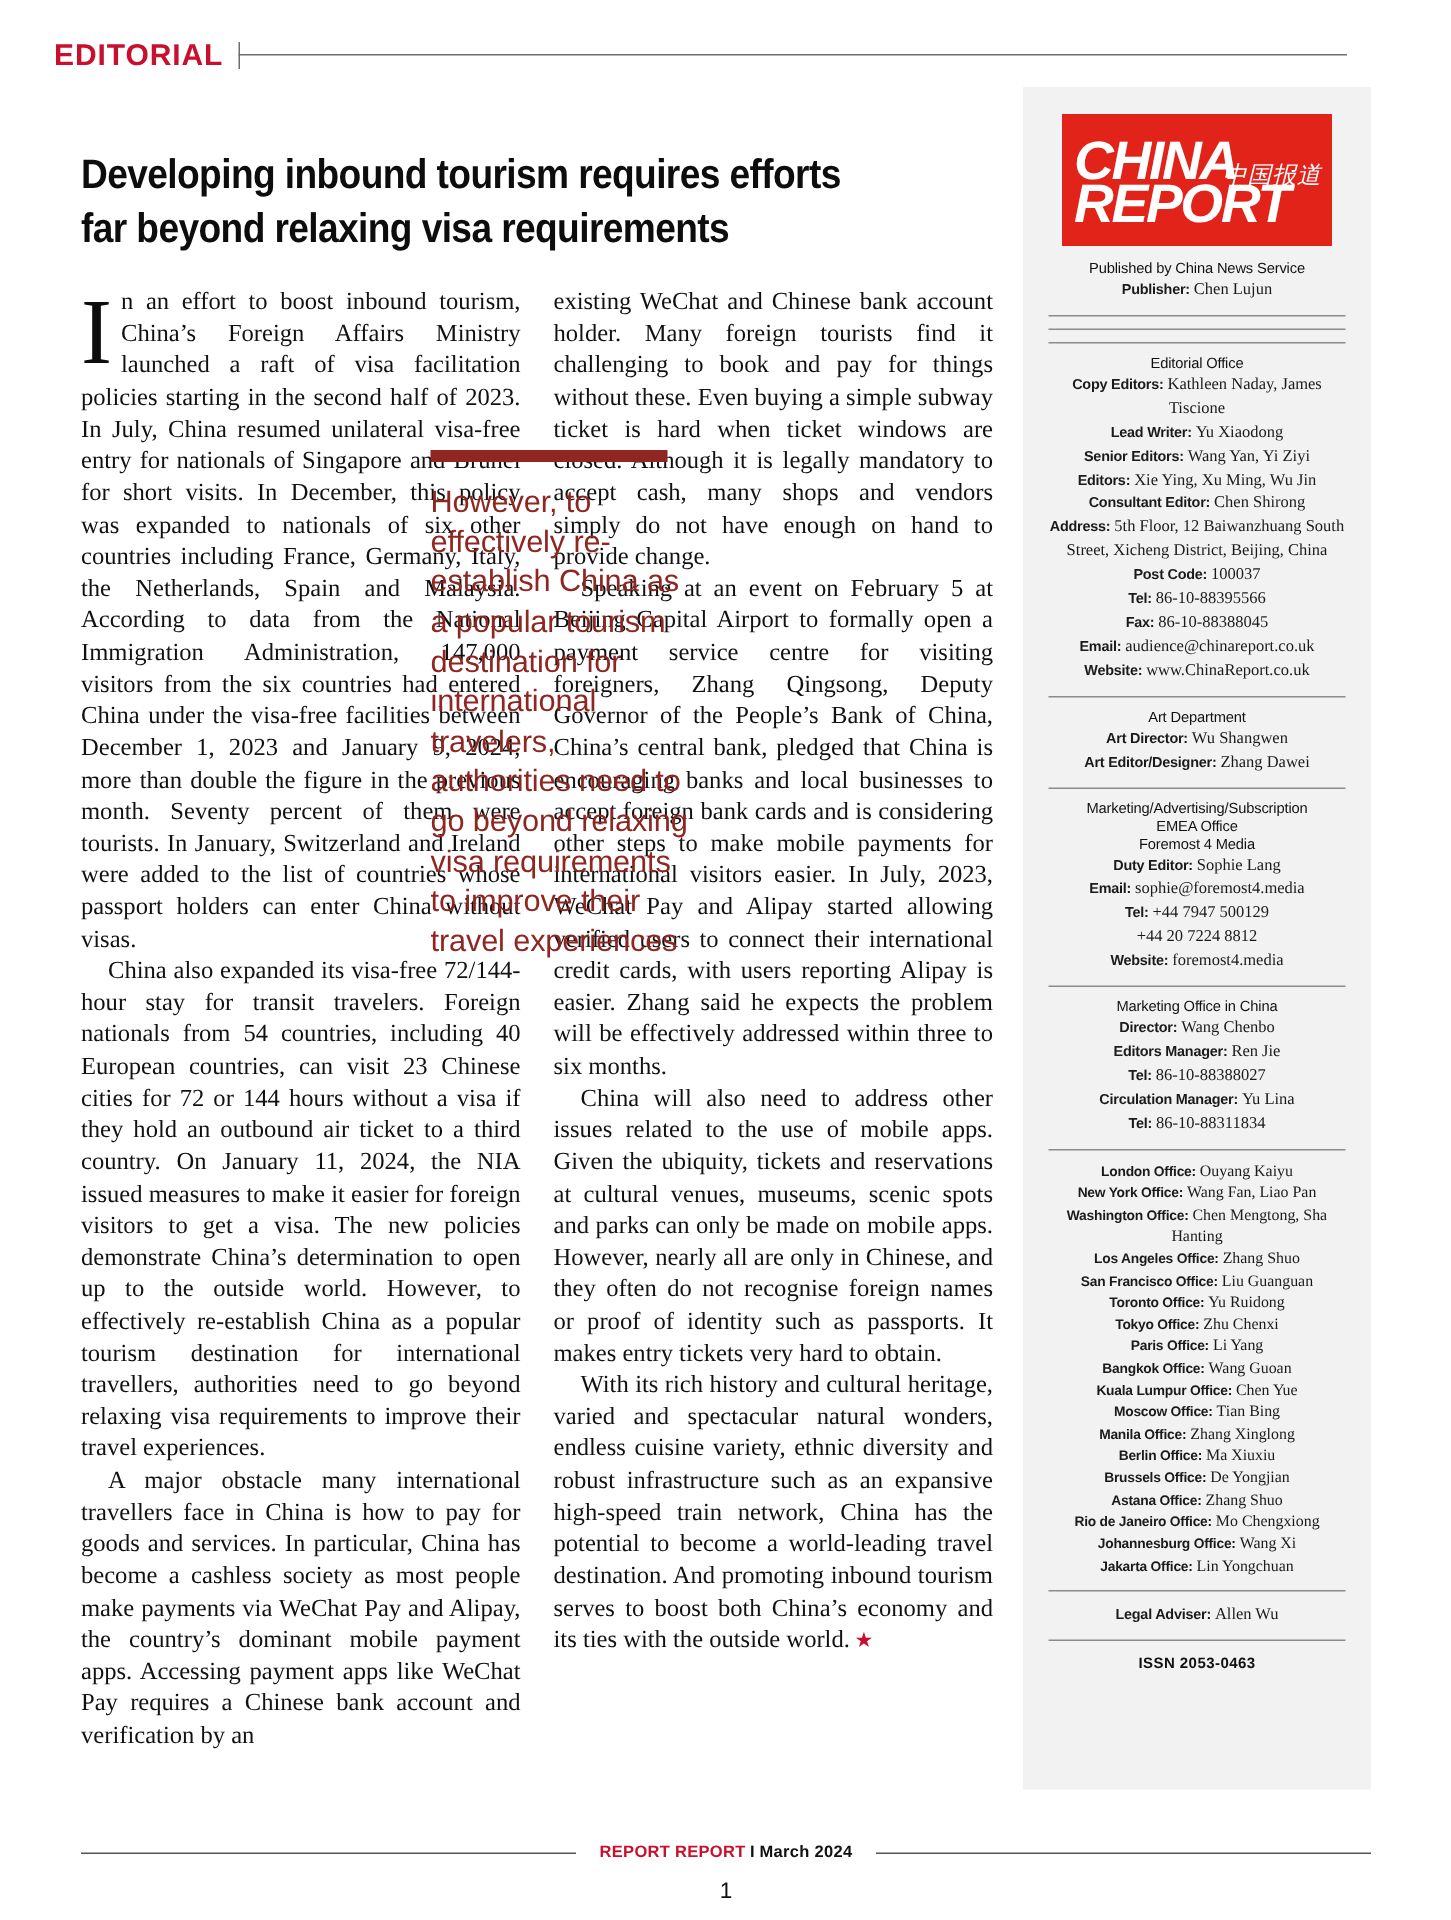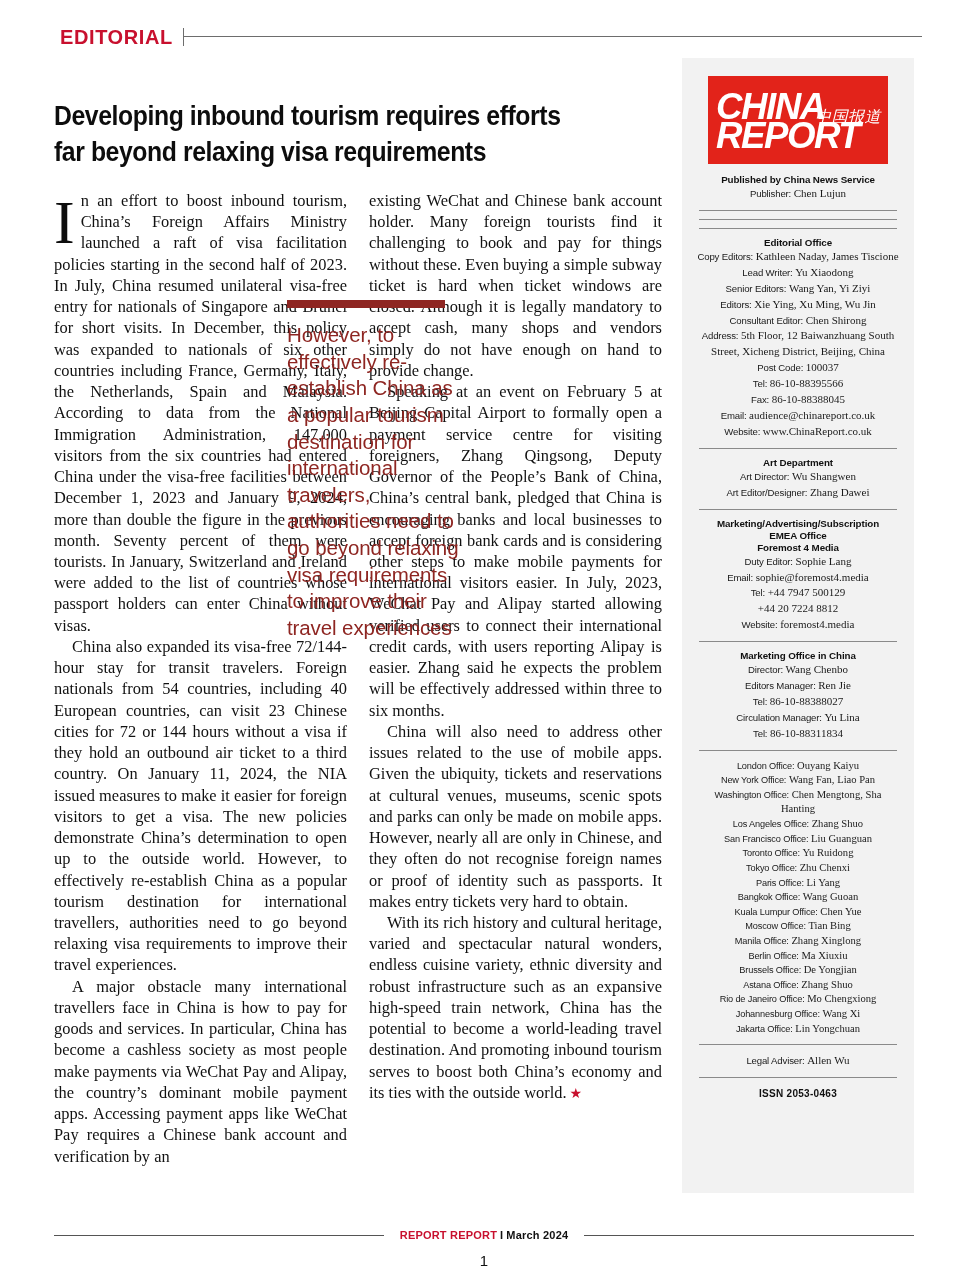--- a/index.html
+++ b/index.html
@@ -20,21 +20,21 @@
   .page {
     position: relative;
     width: 967px;
     height: 1280px;
     background: #ffffff;
   }
 
   
   .section-head {
     position: absolute;
-    left: 60px;
+    left: 36px;
     top: 24px;
     width: 862px;
     height: 26px;
     display: flex;
     align-items: center;
   }
   .section-head .kicker {
     font-family: "Liberation Sans", sans-serif;
     font-weight: 700;
     font-size: 20px;
@@ -211,32 +211,32 @@
   }
   .rail-line {
     text-align: center;
     font-size: 10.5px;
     line-height: 1.42;
     color: #1a1a1a;
     margin: 0;
   }
   .rail-line .lbl {
     font-family: "Liberation Sans", sans-serif;
-    font-weight: 400;
+    font-weight: 700;
     font-size: 9.6px;
     letter-spacing: -0.15px;
   }
   .rail-line .val {
     font-family: "Liberation Serif", serif;
     font-size: 11px;
   }
   .rail-head {
     text-align: center;
     font-family: "Liberation Sans", sans-serif;
-    font-weight: 700;
+    font-weight: 400;
     font-size: 9.8px;
     letter-spacing: -0.1px;
     margin: 0 0 1px 0;
     color: #111;
   }
   .rail-div {
     height: 1px;
     background: #8a8a8a;
     margin: 8px 2px 8px 2px;
   }

